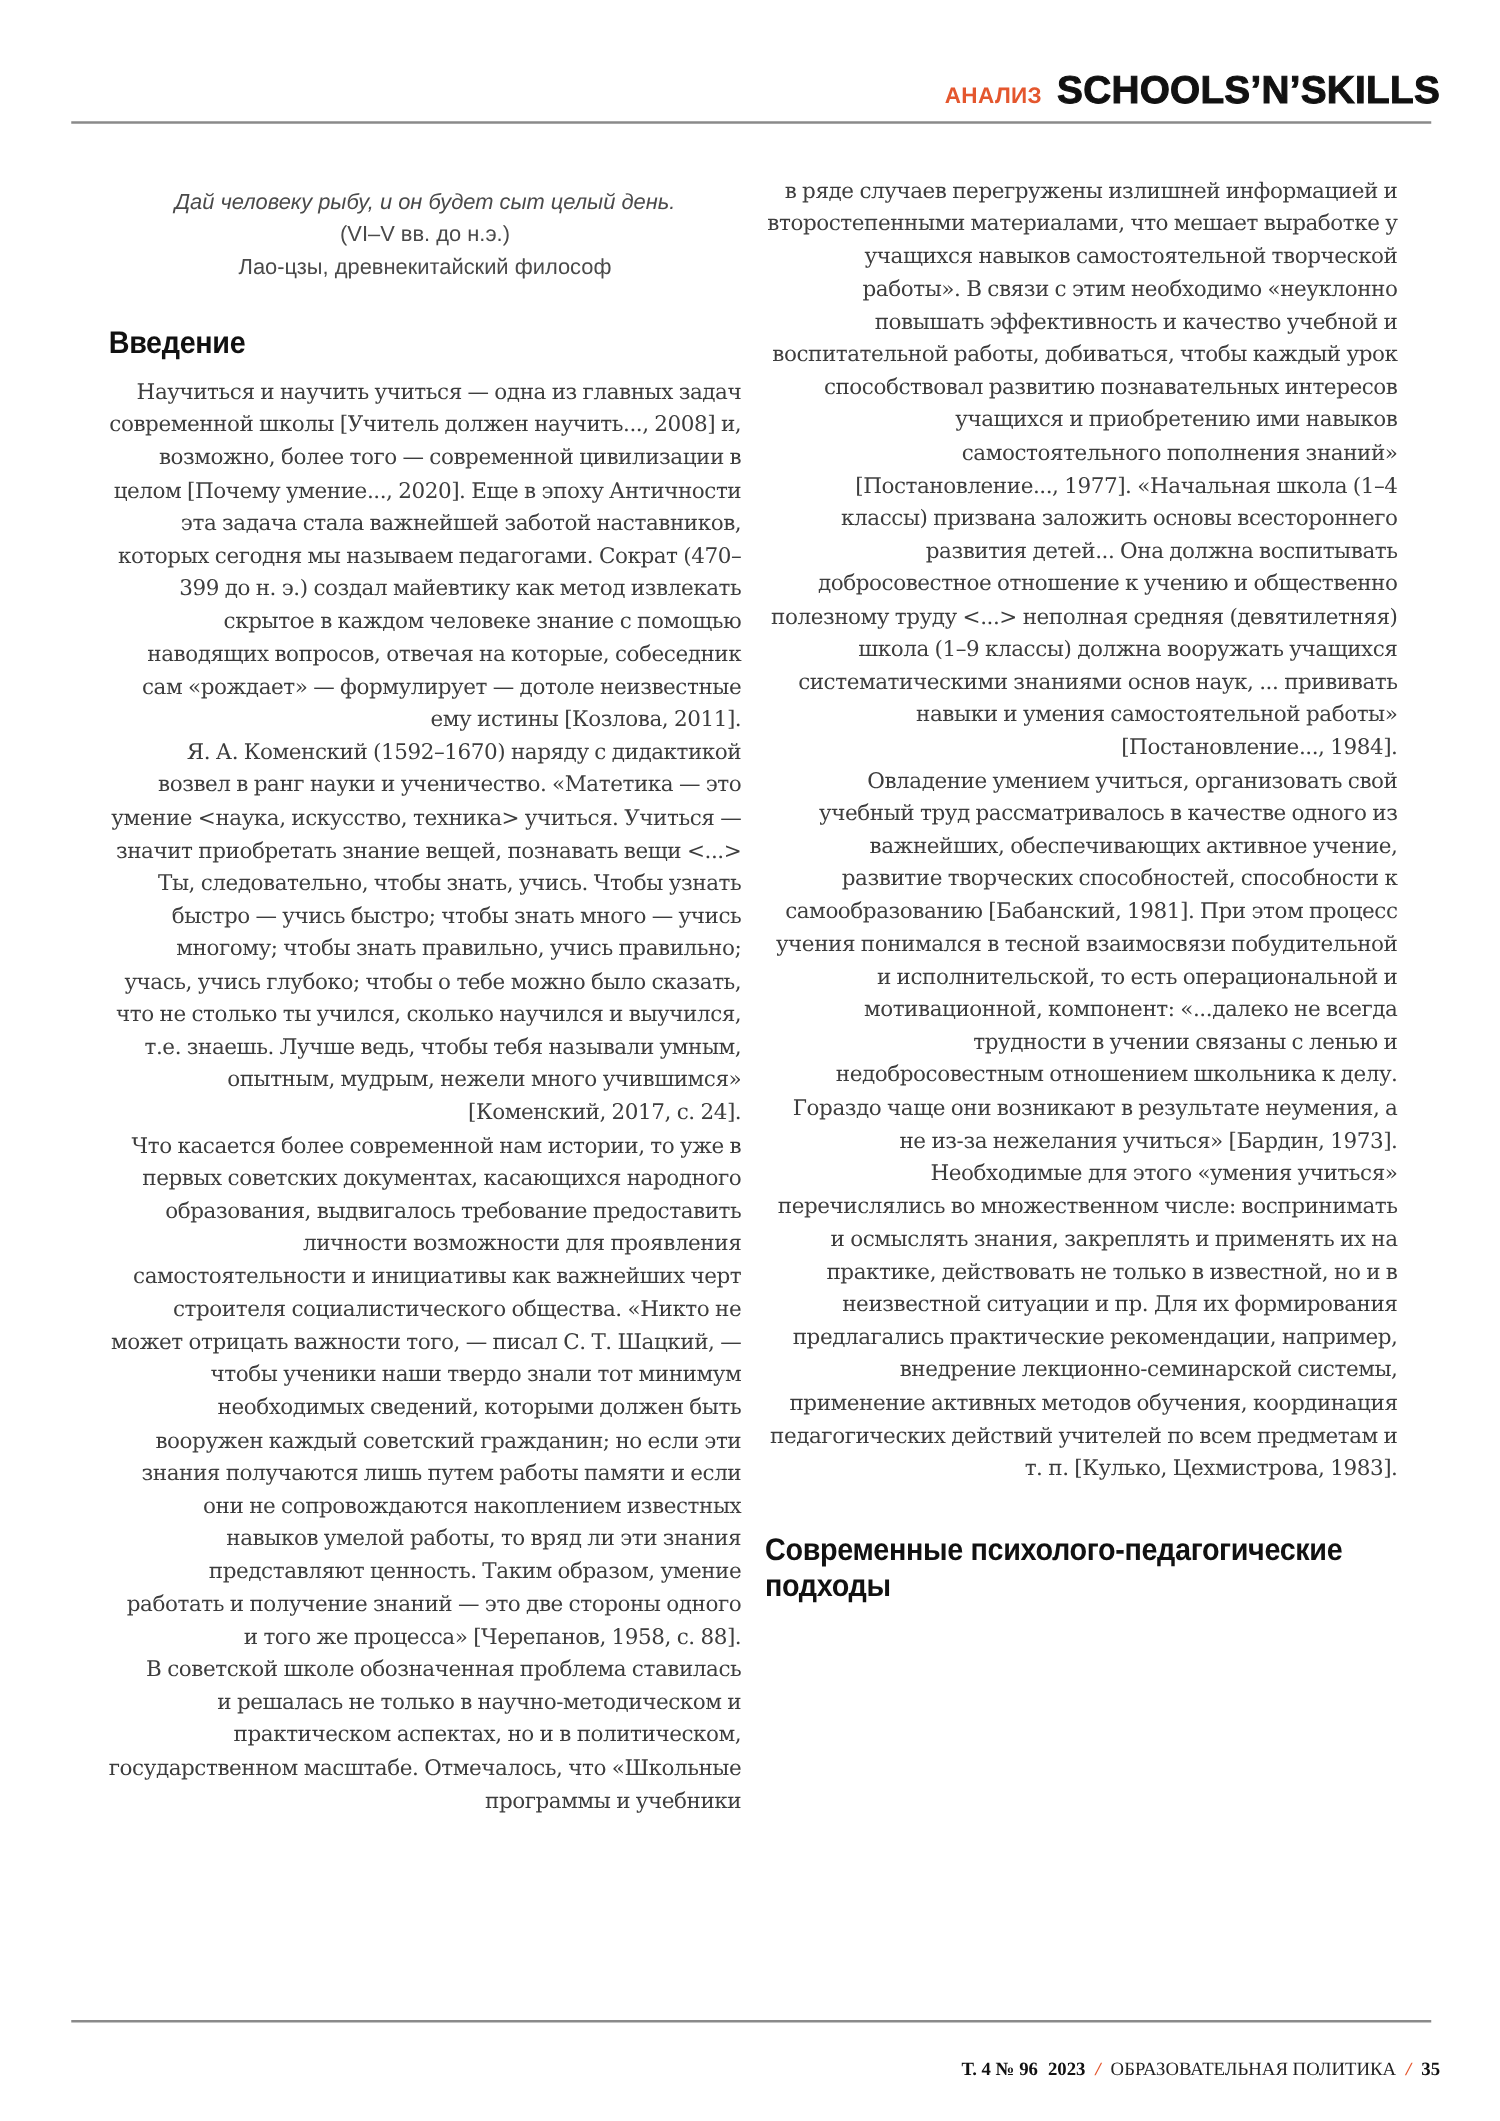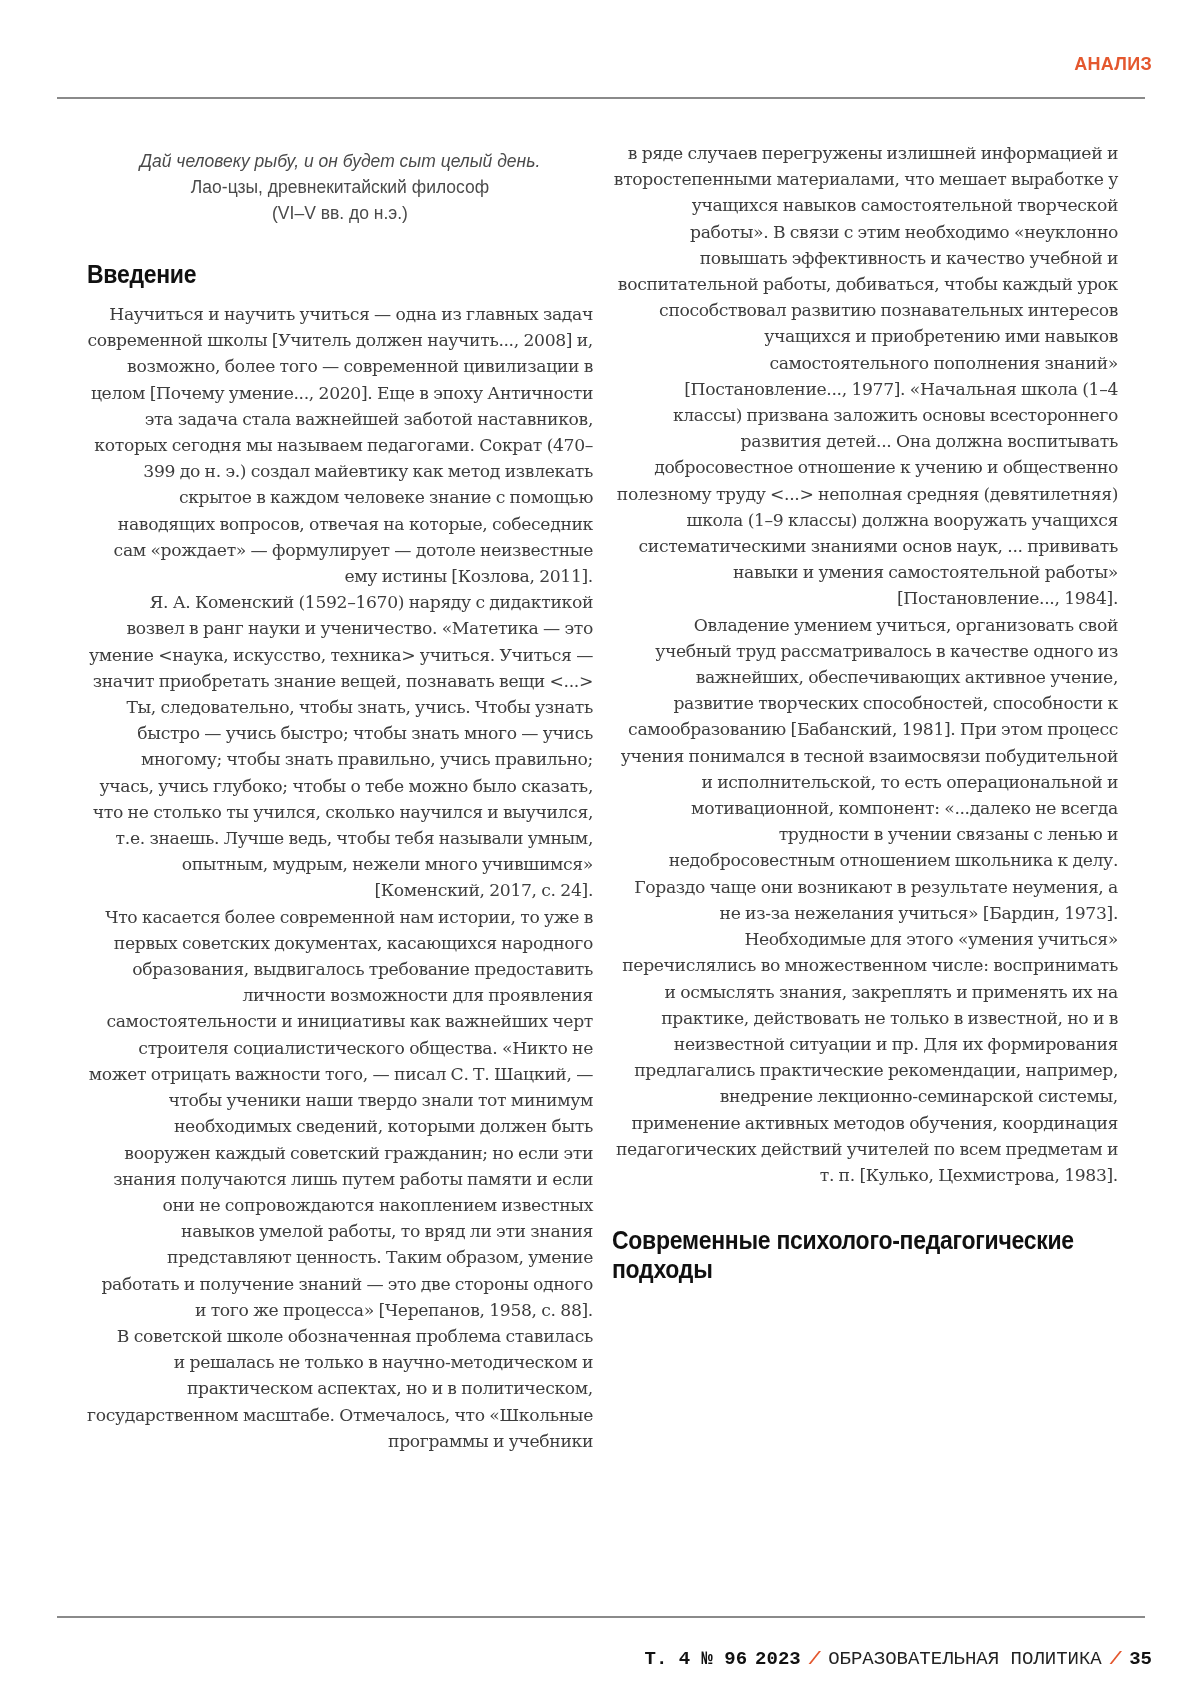--- a/index.html
+++ b/index.html
@@ -20,39 +20,40 @@
   .epigraph-block { margin-bottom: 34px; }
 
   h2 { font-family: "Liberation Sans", sans-serif; font-weight: 700; font-size: 25px; line-height: 29px; color: #111; margin: 0 0 12px 0; letter-spacing: -0.3px; transform: scaleX(0.92); transform-origin: left; }
 
   p { margin: 0; font-size: 17.2px; line-height: 26.2px; text-indent: 16px; text-align: right; color: #3d3d3d; letter-spacing: -0.35px; word-spacing: -0.5px; }
   p.noindent { text-indent: 0; }
 
   .right-h2 { margin-top: 38px; margin-bottom: 10px; }
 
   .footer-rule { position: absolute; left: 57px; right: 55px; top: 1616px; height: 2px; background: #8a8a8a; }
-  .footer { position: absolute; right: 48px; top: 1648px; display: flex; align-items: flex-start; gap: 8px; font-family: Liberation Mono, monospace; font-size: 19px; color: #222; }
+  .footer { position: absolute; right: 48px; top: 1648px; display: flex; align-items: flex-start; gap: 8px; font-family: Liberation Serif, serif; font-size: 15px; color: #222; }
   .footer b { font-weight: 900; color: #111; }
   .slash { color: #e4572e; font-weight: 900; font-style: italic; }
 </style>
 </head>
 <body>
 
 <div class="header">
   <div class="header-text">
     <span class="section-label">АНАЛИЗ</span>
+    <span class="brand">SCHOOLS’N’SKILLS</span>
   </div>
   <div class="header-rule"></div>
 </div>
 
 <div class="col col-left">
   <div class="epigraph epigraph-block">
     <div class="q">Дай человеку рыбу, и он будет сыт целый день.</div>
+    <div>(VI–V вв. до н.э.)</div>
     <div>Лао-цзы, древнекитайский философ</div>
-    <div>(VI–V вв. до н.э.)</div>
   </div>
   <h2>Введение</h2>
   <p>Научиться и научить учиться — одна из главных задач современной школы [Учитель должен научить..., 2008] и, возможно, более того — современной цивилизации в целом [Почему умение..., 2020]. Еще в эпоху Античности эта задача стала важнейшей заботой наставников, которых сегодня мы называем педагогами. Сократ (470–399 до н. э.) создал майевтику как метод извлекать скрытое в каждом человеке знание с помощью наводящих вопросов, отвечая на которые, собеседник сам «рождает» — формулирует — дотоле неизвестные ему истины [Козлова, 2011].</p>
   <p>Я. А. Коменский (1592–1670) наряду с дидактикой возвел в ранг науки и ученичество. «Матетика — это умение &lt;наука, искусство, техника&gt; учиться. Учиться — значит приобретать знание вещей, познавать вещи &lt;...&gt; Ты, следовательно, чтобы знать, учись. Чтобы узнать быстро — учись быстро; чтобы знать много — учись многому; чтобы знать правильно, учись правильно; учась, учись глубоко; чтобы о тебе можно было сказать, что не столько ты учился, сколько научился и выучился, т.е. знаешь. Лучше ведь, чтобы тебя называли умным, опытным, мудрым, нежели много учившимся» [Коменский, 2017, с. 24].</p>
   <p>Что касается более современной нам истории, то уже в первых советских документах, касающихся народного образования, выдвигалось требование предоставить личности возможности для проявления самостоятельности и инициативы как важнейших черт строителя социалистического общества. «Никто не может отрицать важности того, — писал С. Т. Шацкий, — чтобы ученики наши твердо знали тот минимум необходимых сведений, которыми должен быть вооружен каждый советский гражданин; но если эти знания получаются лишь путем работы памяти и если они не сопровождаются накоплением известных навыков умелой работы, то вряд ли эти знания представляют ценность. Таким образом, умение работать и получение знаний — это две стороны одного и того же процесса» [Черепанов, 1958, с. 88].</p>
   <p>В советской школе обозначенная проблема ставилась и решалась не только в научно-методическом и практическом аспектах, но и в политическом, государственном масштабе. Отмечалось, что «Школьные программы и учебники</p>
 </div>
 
 <div class="col col-right">
   <p class="noindent">в ряде случаев перегружены излишней информацией и второстепенными материалами, что мешает выработке у учащихся навыков самостоятельной творческой работы». В связи с этим необходимо «неуклонно повышать эффективность и качество учебной и воспитательной работы, добиваться, чтобы каждый урок способствовал развитию познавательных интересов учащихся и приобретению ими навыков самостоятельного пополнения знаний» [Постановление..., 1977]. «Начальная школа (1–4 классы) призвана заложить основы всестороннего развития детей... Она должна воспитывать добросовестное отношение к учению и общественно полезному труду &lt;...&gt; неполная средняя (девятилетняя) школа (1–9 классы) должна вооружать учащихся систематическими знаниями основ наук, ... прививать навыки и умения самостоятельной работы» [Постановление..., 1984].</p>

